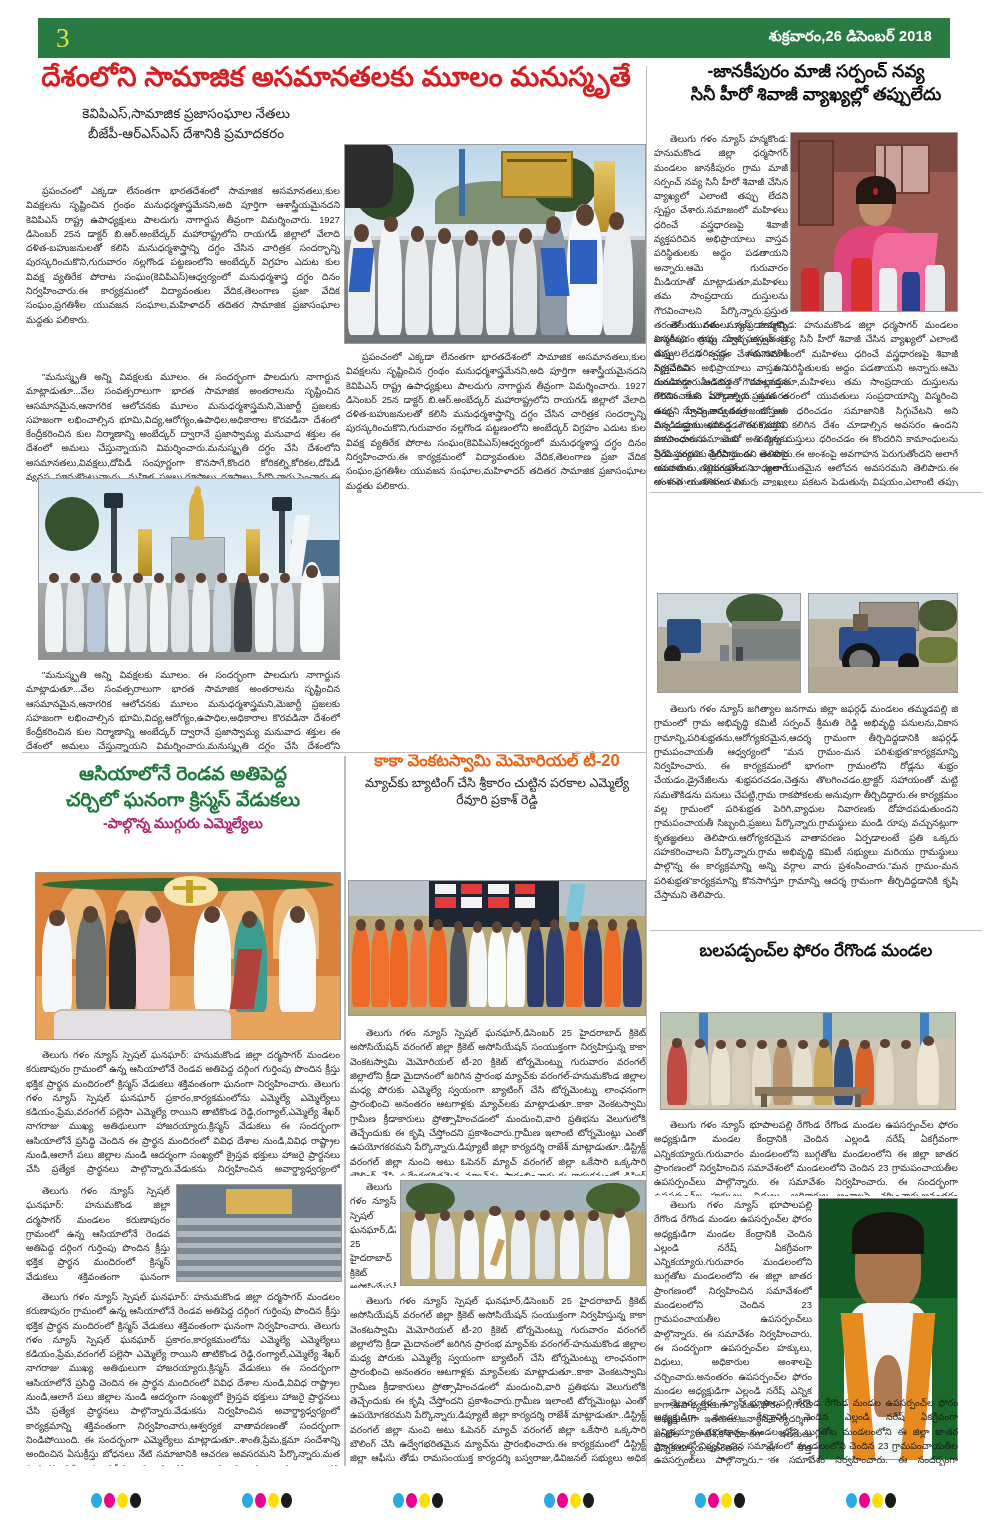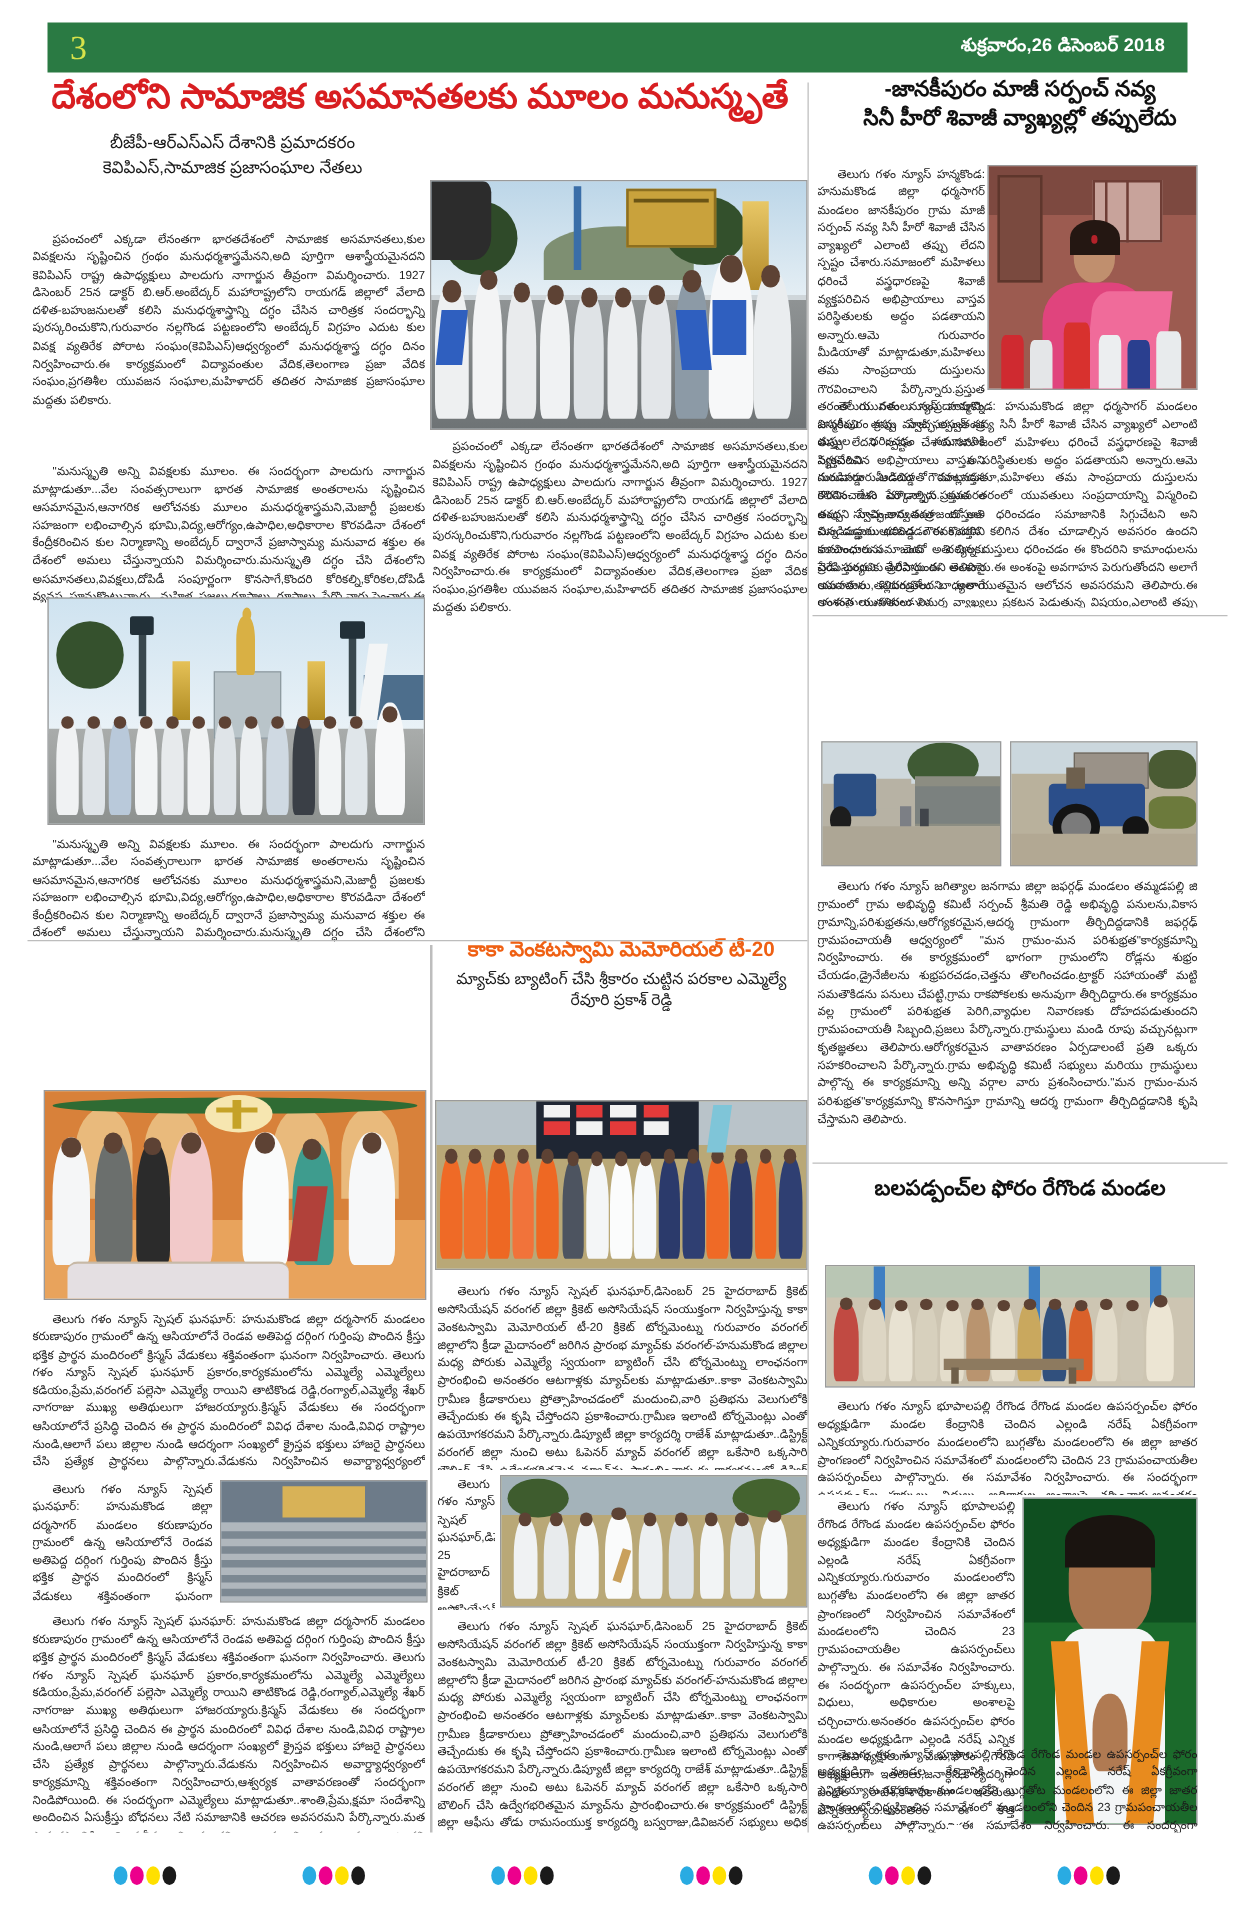--- a/index.html
+++ b/index.html
@@ -145,22 +145,22 @@
   <div class="masthead">
     <div class="page-number">3</div>
     <div class="mast-date">శుక్రవారం,26 డిసెంబర్ 2018</div>
   </div>
 
   <div class="col" style="left:22px; top:60px; width:628px;">
     <div class="hl-red" style="font-size:27.5px;">దేశంలోని సామాజిక అసమానతలకు మూలం మనుస్మృతే</div>
   </div>
 
   <div class="col" style="left:26px; top:104px; width:320px;">
+    <div class="deck c">కెవిపిఎస్,సామాజిక ప్రజాసంఘాల నేతలు</div>
     <div class="deck c">బీజేపీ-ఆర్ఎస్ఎస్ దేశానికి ప్రమాదకరం</div>
-    <div class="deck c">కెవిపిఎస్,సామాజిక ప్రజాసంఘాల నేతలు</div>
   </div>
 
   <div class="col" style="left:650px; top:58px; width:332px;">
     <div class="hl-black" style="font-size:17.5px; margin-top:2px;">-జానకీపురం మాజీ సర్పంచ్ నవ్య</div>
     <div class="hl-black" style="font-size:17.5px;">సినీ హీరో శివాజీ వ్యాఖ్యల్లో తప్పులేదు</div>
   </div>
 
   <div class="photo" style="left:344px; top:144px; width:302px; height:200px;">
     <div class="sky"></div>
     <div class="ground" style="height:52%; background:linear-gradient(#8f9394,#6e7375);"></div>
@@ -394,20 +394,25 @@
     <div style="position:absolute;left:40%;top:60%;width:20%;height:24%;background:#b07a52;border-radius:46% 46% 20% 20%;"></div>
   </div>
 
   <div class="col body-txt" style="left:654px; top:1198px; width:158px; height:262px; overflow:hidden;">
     <p>తెలుగు గళం న్యూస్ భూపాలపల్లి రేగొండ రేగొండ మండల ఉపసర్పంచ్‌ల ఫోరం అధ్యక్షుడిగా మండల కేంద్రానికి చెందిన ఎల్లండి నరేష్ ఏకగ్రీవంగా ఎన్నికయ్యారు.గురువారం మండలంలోని బుగ్గతోట మండలంలోని ఈ జిల్లా జాతర ప్రాంగణంలో నిర్వహించిన సమావేశంలో మండలంలోని చెందిన 23 గ్రామపంచాయతీల ఉపసర్పంచ్‌లు పాల్గొన్నారు. ఈ సమావేశం నిర్వహించారు. ఈ సందర్భంగా ఉపసర్పంచ్‌ల హక్కులు, విధులు, అధికారుల అంశాలపై చర్చించారు.అనంతరం ఉపసర్పంచ్‌ల ఫోరం మండల అధ్యక్షుడిగా ఎల్లండి నరేష్ ఎన్నిక కాగా,ఉపాధ్యక్షులుగా వేణు,ఫోరం గౌరవ అధ్యక్షులుగా ఇతరులు,జనార్ధన్,కార్యదర్శిగా పెంటేల రాజేశ్,కోశాధికారిగా ఇతరులు ఎన్నికయ్యారు.అనంతరం ఈ కొత్త కార్యవర్గాన్ని నీలి తిరుమల,ప్రకాశ్ రామచంద్రం,అయ్య రమేష్,కోశాధికారిగా గడప వివిధ సాయంత్వాలు ఉపసర్పంచ్‌లు పలువురు గుర్తు రాణులు, రాణిస్,ఎండి వెంకటేష్,సహిమా అధికారి ఎన్నికయ్యారు.ఉపసర్పంచ్‌ల ఫోరం మండల అధ్యక్షుడిగా ఎన్నికైన ఎల్లండి నరేష్,మాట్లాడుతూ,తనను ఏకగ్రీవంగా ఎన్నుకున్నందుకు కృతజ్ఞతలు తెలిపారు.ఉపసర్పంచ్‌ల సమస్యల పరిష్కారం, వారి హక్కుల సాధన, గ్రామాభివృద్ధి కోసం కృషి చేస్తానని అన్నారు.మండలంలోని ఉపసర్పంచ్‌లు అందరూ ఐక్యంగా ఉండి,సమస్యలపై పోరాడాలని పిలుపునిచ్చారు.కార్యక్రమంలో ఉపసర్పంచ్‌లు,స్థానిక ప్రజాప్రతినిధులు పాల్గొని నూతన కార్యవర్గానికి అభినందనలు తెలిపారు.ఎంతో నిబద్ధతతో పనిచేస్తామని స్పష్టం చేశారు.ఉపసర్పంచ్‌ల ఫోరం మండల అధ్యక్షుడిగా ఎల్లండి నరేష్ ఏకగ్రీవ ఎన్నిక.</p>
   </div>
   <div class="col body-txt" style="left:654px; top:1396px; width:304px; height:70px; overflow:hidden;">
     <p>తెలుగు గళం న్యూస్ భూపాలపల్లి రేగొండ రేగొండ మండల ఉపసర్పంచ్‌ల ఫోరం అధ్యక్షుడిగా మండల కేంద్రానికి చెందిన ఎల్లండి నరేష్ ఏకగ్రీవంగా ఎన్నికయ్యారు.గురువారం మండలంలోని బుగ్గతోట మండలంలోని ఈ జిల్లా జాతర ప్రాంగణంలో నిర్వహించిన సమావేశంలో మండలంలోని చెందిన 23 గ్రామపంచాయతీల ఉపసర్పంచ్‌లు పాల్గొన్నారు. ఈ సమావేశం నిర్వహించారు. ఈ సందర్భంగా ఉపసర్పంచ్‌ల హక్కులు, విధులు, అధికారుల అంశాలపై చర్చించారు.అనంతరం ఉపసర్పంచ్‌ల ఫోరం మండల అధ్యక్షుడిగా ఎల్లండి నరేష్ ఎన్నిక కాగా,ఉపాధ్యక్షులుగా వేణు,ఫోరం గౌరవ అధ్యక్షులుగా ఇతరులు,జనార్ధన్,కార్యదర్శిగా పెంటేల రాజేశ్,కోశాధికారిగా ఇతరులు ఎన్నికయ్యారు.అనంతరం ఈ కొత్త కార్యవర్గాన్ని నీలి తిరుమల,ప్రకాశ్ రామచంద్రం,అయ్య రమేష్,కోశాధికారిగా గడప వివిధ సాయంత్వాలు ఉపసర్పంచ్‌లు పలువురు గుర్తు రాణులు, రాణిస్,ఎండి వెంకటేష్,సహిమా అధికారి ఎన్నికయ్యారు.ఉపసర్పంచ్‌ల ఫోరం మండల అధ్యక్షుడిగా ఎన్నికైన ఎల్లండి నరేష్,మాట్లాడుతూ,తనను ఏకగ్రీవంగా ఎన్నుకున్నందుకు కృతజ్ఞతలు తెలిపారు.ఉపసర్పంచ్‌ల సమస్యల పరిష్కారం, వారి హక్కుల సాధన, గ్రామాభివృద్ధి కోసం కృషి చేస్తానని అన్నారు.మండలంలోని ఉపసర్పంచ్‌లు అందరూ ఐక్యంగా ఉండి,సమస్యలపై పోరాడాలని పిలుపునిచ్చారు.కార్యక్రమంలో ఉపసర్పంచ్‌లు,స్థానిక ప్రజాప్రతినిధులు పాల్గొని నూతన కార్యవర్గానికి అభినందనలు తెలిపారు.ఎంతో నిబద్ధతతో పనిచేస్తామని స్పష్టం చేశారు.ఉపసర్పంచ్‌ల ఫోరం మండల అధ్యక్షుడిగా ఎల్లండి నరేష్ ఏకగ్రీవ ఎన్నిక.</p>
   </div>
 
+  <div class="col" style="left:22px; top:762px; width:322px;">
+    <div class="hl-green" style="font-size:19px;">ఆసియాలోనే రెండవ అతిపెద్ద</div>
+    <div class="hl-green" style="font-size:19px; margin-top:2px;">చర్చిలో ఘనంగా క్రిస్మస్ వేడుకలు</div>
+    <div class="hl-green-sub" style="font-size:14px; margin-top:3px;">-పాల్గొన్న ముగ్గురు ఎమ్మెల్యేలు</div>
+  </div>
 
   <div class="photo" style="left:35px; top:872px; width:306px; height:168px;">
     <div style="position:absolute;inset:0;background:#e8a35c;"></div>
     <div style="position:absolute;left:0;top:0;width:100%;height:62%;background:#d8813a;"></div>
 
     <div style="position:absolute;left:8%;top:8%;width:15%;height:44%;background:#e9ba7c;border-radius:50% 50% 0 0;"></div>
     <div style="position:absolute;left:26%;top:8%;width:15%;height:44%;background:#e9ba7c;border-radius:50% 50% 0 0;"></div>
     <div style="position:absolute;left:60%;top:8%;width:15%;height:44%;background:#e9ba7c;border-radius:50% 50% 0 0;"></div>
     <div style="position:absolute;left:78%;top:8%;width:15%;height:44%;background:#e9ba7c;border-radius:50% 50% 0 0;"></div>
 

